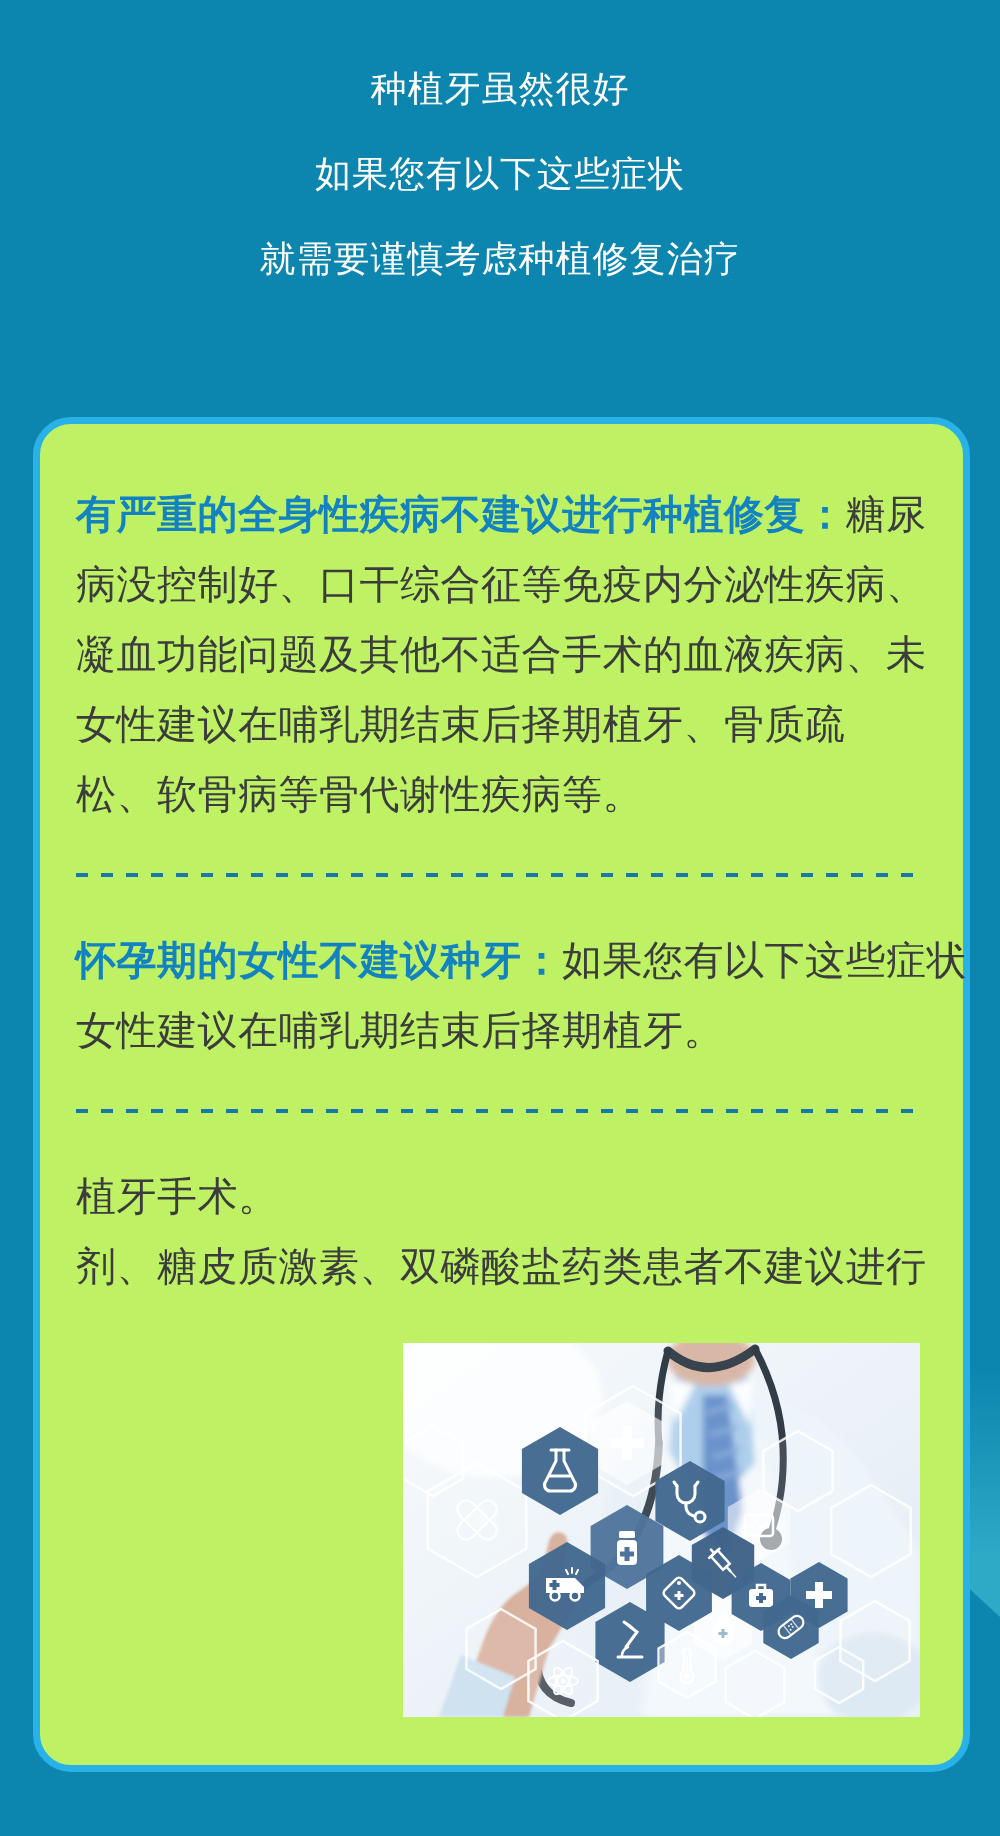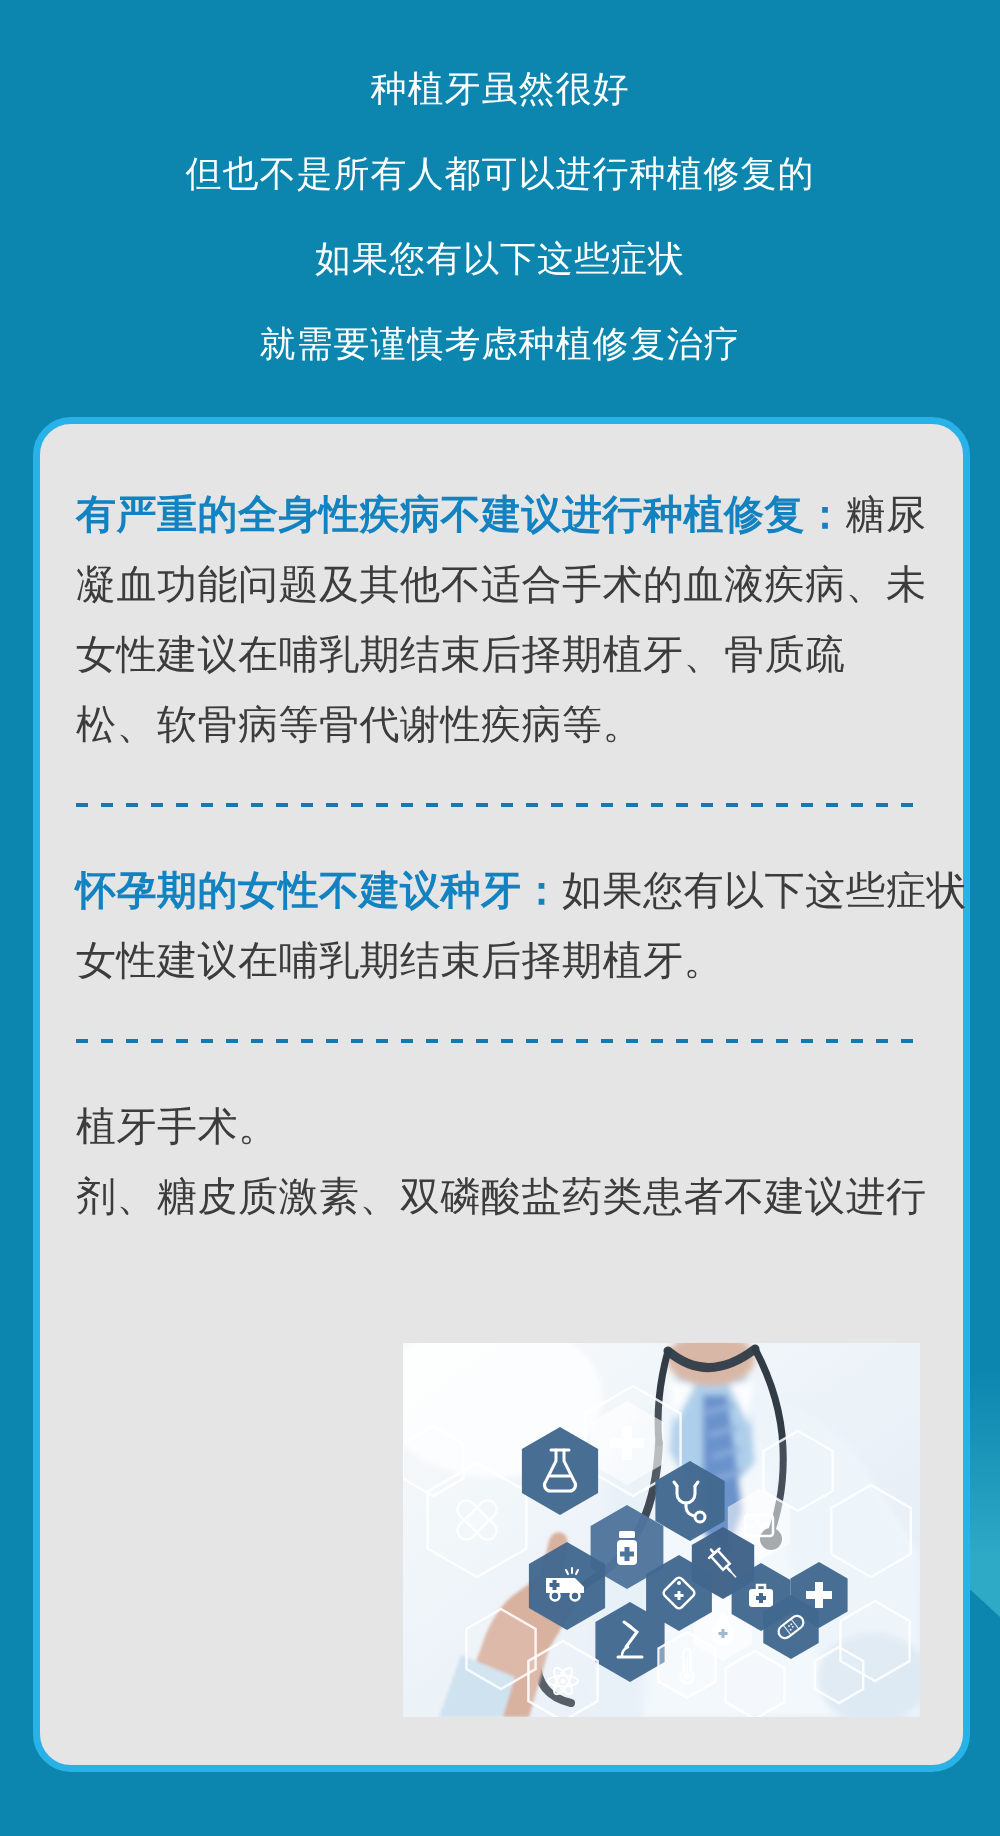--- a/index.html
+++ b/index.html
@@ -8,50 +8,50 @@
   
   .bg-swoosh{position:absolute;right:0;top:1370px;width:130px;height:260px;
         background:linear-gradient(to bottom, rgba(46,169,198,0) 0%, #2ea9c6 72%);
         clip-path:polygon(0 0,100% 0,100% 95%,0 49%);}
   
   .header{position:absolute;top:0;left:0;width:1000px;padding-top:46px;}
   .header-line{height:85px;line-height:85px;margin:0;text-align:center;
         font-size:36px;font-weight:500;color:#ffffff;letter-spacing:1px;}
   
   .card{position:absolute;left:33px;top:417px;width:923px;height:1341px;
-        background:#e5e5e5;border:7px solid #29b2e8;border-radius:38px;}
+        background:#bef264;border:7px solid #29b2e8;border-radius:38px;}
   .content{padding:55px 0 0 36px;width:851px;}
   .row{white-space:nowrap;line-height:70px;font-size:40px;letter-spacing:0.5px;
         color:#3c3c3c;}
   .row .hd{color:#1282c0;font-weight:700;}
   .sep{height:4px;width:842px;margin:44px 0 48px 0;border:0;
         background:repeating-linear-gradient(90deg,#1878ab 0 12px,rgba(0,0,0,0) 12px 25px);}
   
   .photo{position:absolute;left:363px;top:919px;width:517px;height:374px;overflow:hidden;}
   .photo svg{display:block;}
 </style>
 </head>
 <body>
 
 <div class="page">
 
   <div class="bg-swoosh"></div>
 
   <div class="header">
     <p class="header-line">种植牙虽然很好</p>
-    <p class="header-line">但也不是所有人都可以进行种植修复的</p>
     <p class="header-line">如果您有以下这些症状</p>
     <p class="header-line">就需要谨慎考虑种植修复治疗</p>
   </div>
 
   <div class="card">
     <div class="content">
 
       <div class="section">
         <div class="row"><span class="hd">有严重的全身性疾病不建议进行种植修复：</span><span>糖尿</span></div>
+        <div class="row">病没控制好、口干综合征等免疫内分泌性疾病、</div>
         <div class="row">凝血功能问题及其他不适合手术的血液疾病、未</div>
         <div class="row">女性建议在哺乳期结束后择期植牙、骨质疏</div>
         <div class="row">松、软骨病等骨代谢性疾病等。</div>
       </div>
 
       <div class="sep"></div>
 
       <div class="section">
         <div class="row"><span class="hd">怀孕期的女性不建议种牙：</span><span>如果您有以下这些症状</span></div>
         <div class="row">女性建议在哺乳期结束后择期植牙。</div>

